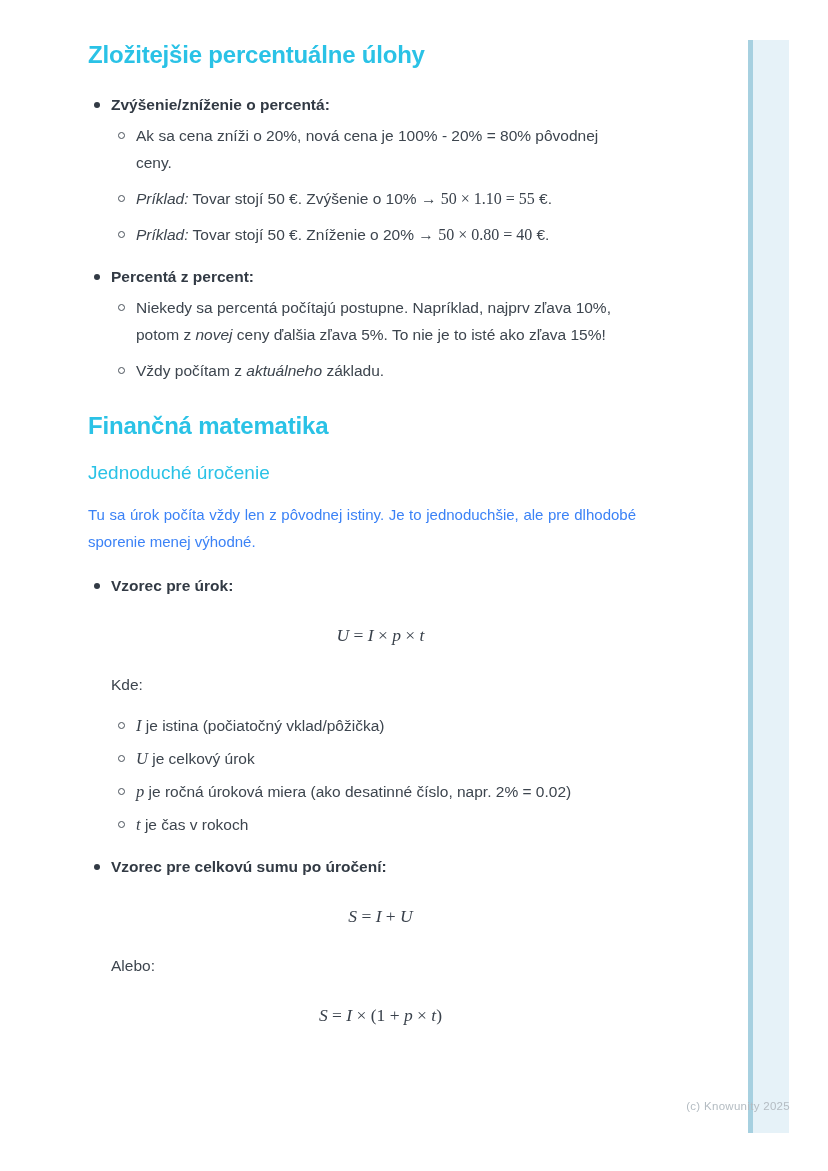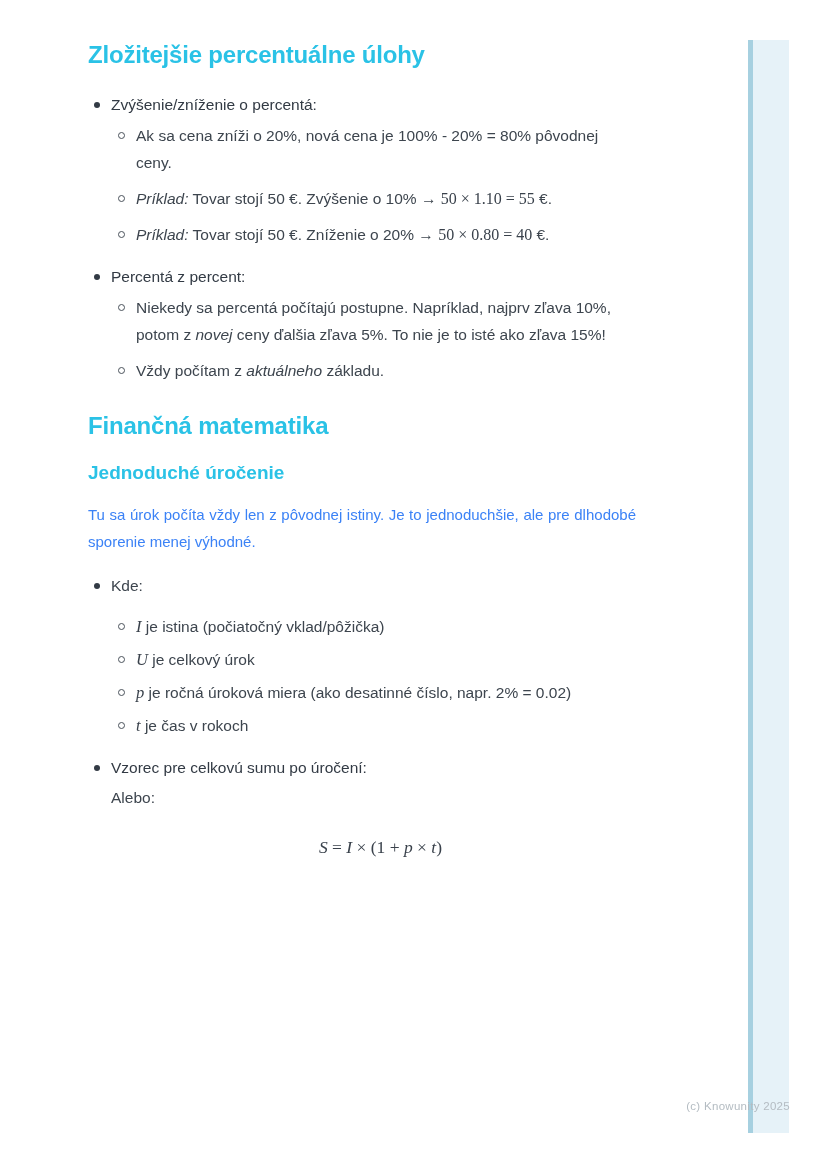--- a/index.html
+++ b/index.html
@@ -13,36 +13,36 @@
   }
   .content {
     position:absolute; left:88px; top:40px; width:548px;
   }
   h1.sec-title {
     font-size:24px; line-height:30px; font-weight:700;
     color:#2ac2e6; margin:0 0 22px 0; letter-spacing:-0.2px;
   }
   h1.sec-title.second { margin-top:27px; margin-bottom:20px; }
   h2.sub-title {
-    font-size:19px; line-height:24px; font-weight:700;
+    font-size:19px; line-height:24px; font-weight:400;
     color:#2ac2e6; margin:0 0 16px 0;
   }
   p.intro {
     font-size:15px; line-height:27px; margin:0 0 18px 0;
     text-align:justify; color:#3b82f6;
   }
   ul.l1 { list-style:none; margin:0 0 0 0; padding:0; }
   ul.l1 > li { position:relative; padding-left:23px; margin-bottom:16px; }
   .m1 {
     position:absolute; left:6px; top:10px;
     width:6px; height:6px; border-radius:50%;
     background:#333b45;
   }
   .li-label {
-    font-size:15.5px; line-height:26px; font-weight:400;
+    font-size:15.5px; line-height:26px; font-weight:700;
     color:#323a44; margin:0 0 4px 0;
   }
   ul.l2 { list-style:none; margin:0; padding:0; }
   ul.l2 > li {
     position:relative; padding-left:25px; margin-bottom:9px;
     font-size:15.5px; line-height:27px; color:#3d454e;
   }
   .m2 {
     position:absolute; left:7px; top:10px;
     width:5px; height:5px; border:1.5px solid #4a525b;
@@ -128,21 +128,23 @@
 
   <h1 class="sec-title second">Finančná matematika</h1>
 
   <h2 class="sub-title">Jednoduché úročenie</h2>
 
   <p class="intro">Tu sa úrok počíta vždy len z pôvodnej istiny. Je to jednoduchšie, ale pre dlhodobé sporenie menej výhodné.</p>
 
   <ul class="l1">
     <li>
       <span class="m1"></span>
+      <p class="li-label">Vzorec pre úrok:</p>
 
+      <div class="math-display"><i>U</i> = <i>I</i> × <i>p</i> × <i>t</i></div>
 
       <p class="plain-line">Kde:</p>
 
       <ul class="l2 vars-list">
         <li>
           <span class="m2"></span>
           <span class="math-var">I</span><span> je istina (počiatočný vklad/pôžička)</span>
         </li>
         <li>
           <span class="m2"></span>
@@ -156,20 +158,21 @@
           <span class="m2"></span>
           <span class="math-var">t</span><span> je čas v rokoch</span>
         </li>
       </ul>
     </li>
 
     <li>
       <span class="m1"></span>
       <p class="li-label">Vzorec pre celkovú sumu po úročení:</p>
 
+      <div class="math-display"><i>S</i> = <i>I</i> + <i>U</i></div>
 
       <p class="plain-line">Alebo:</p>
 
       <div class="math-display"><i>S</i> = <i>I</i> × (1 + <i>p</i> × <i>t</i>)</div>
     </li>
   </ul>
 
 </main>
 
 </body></html>

